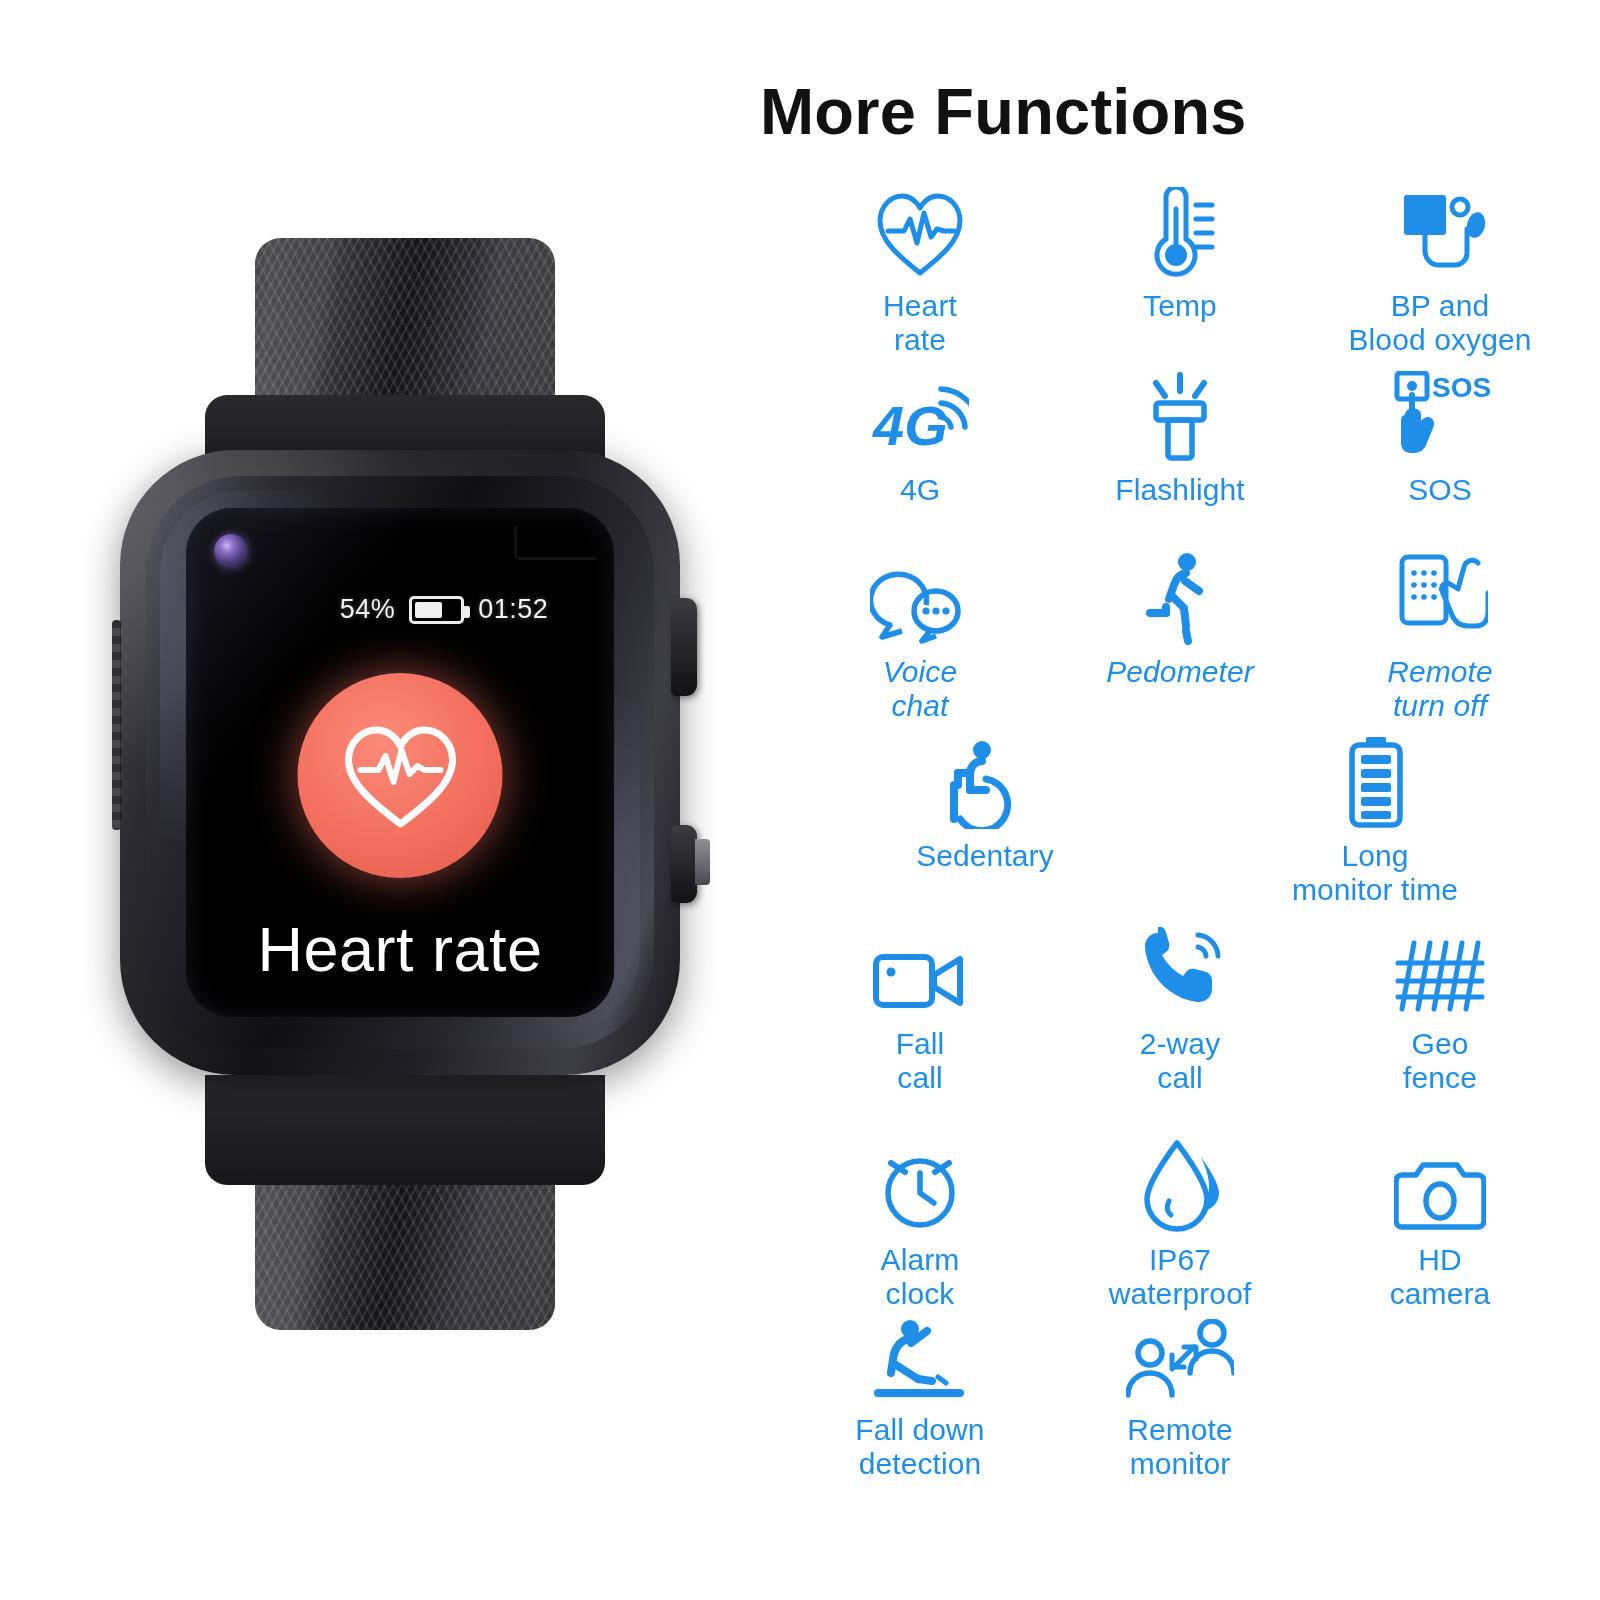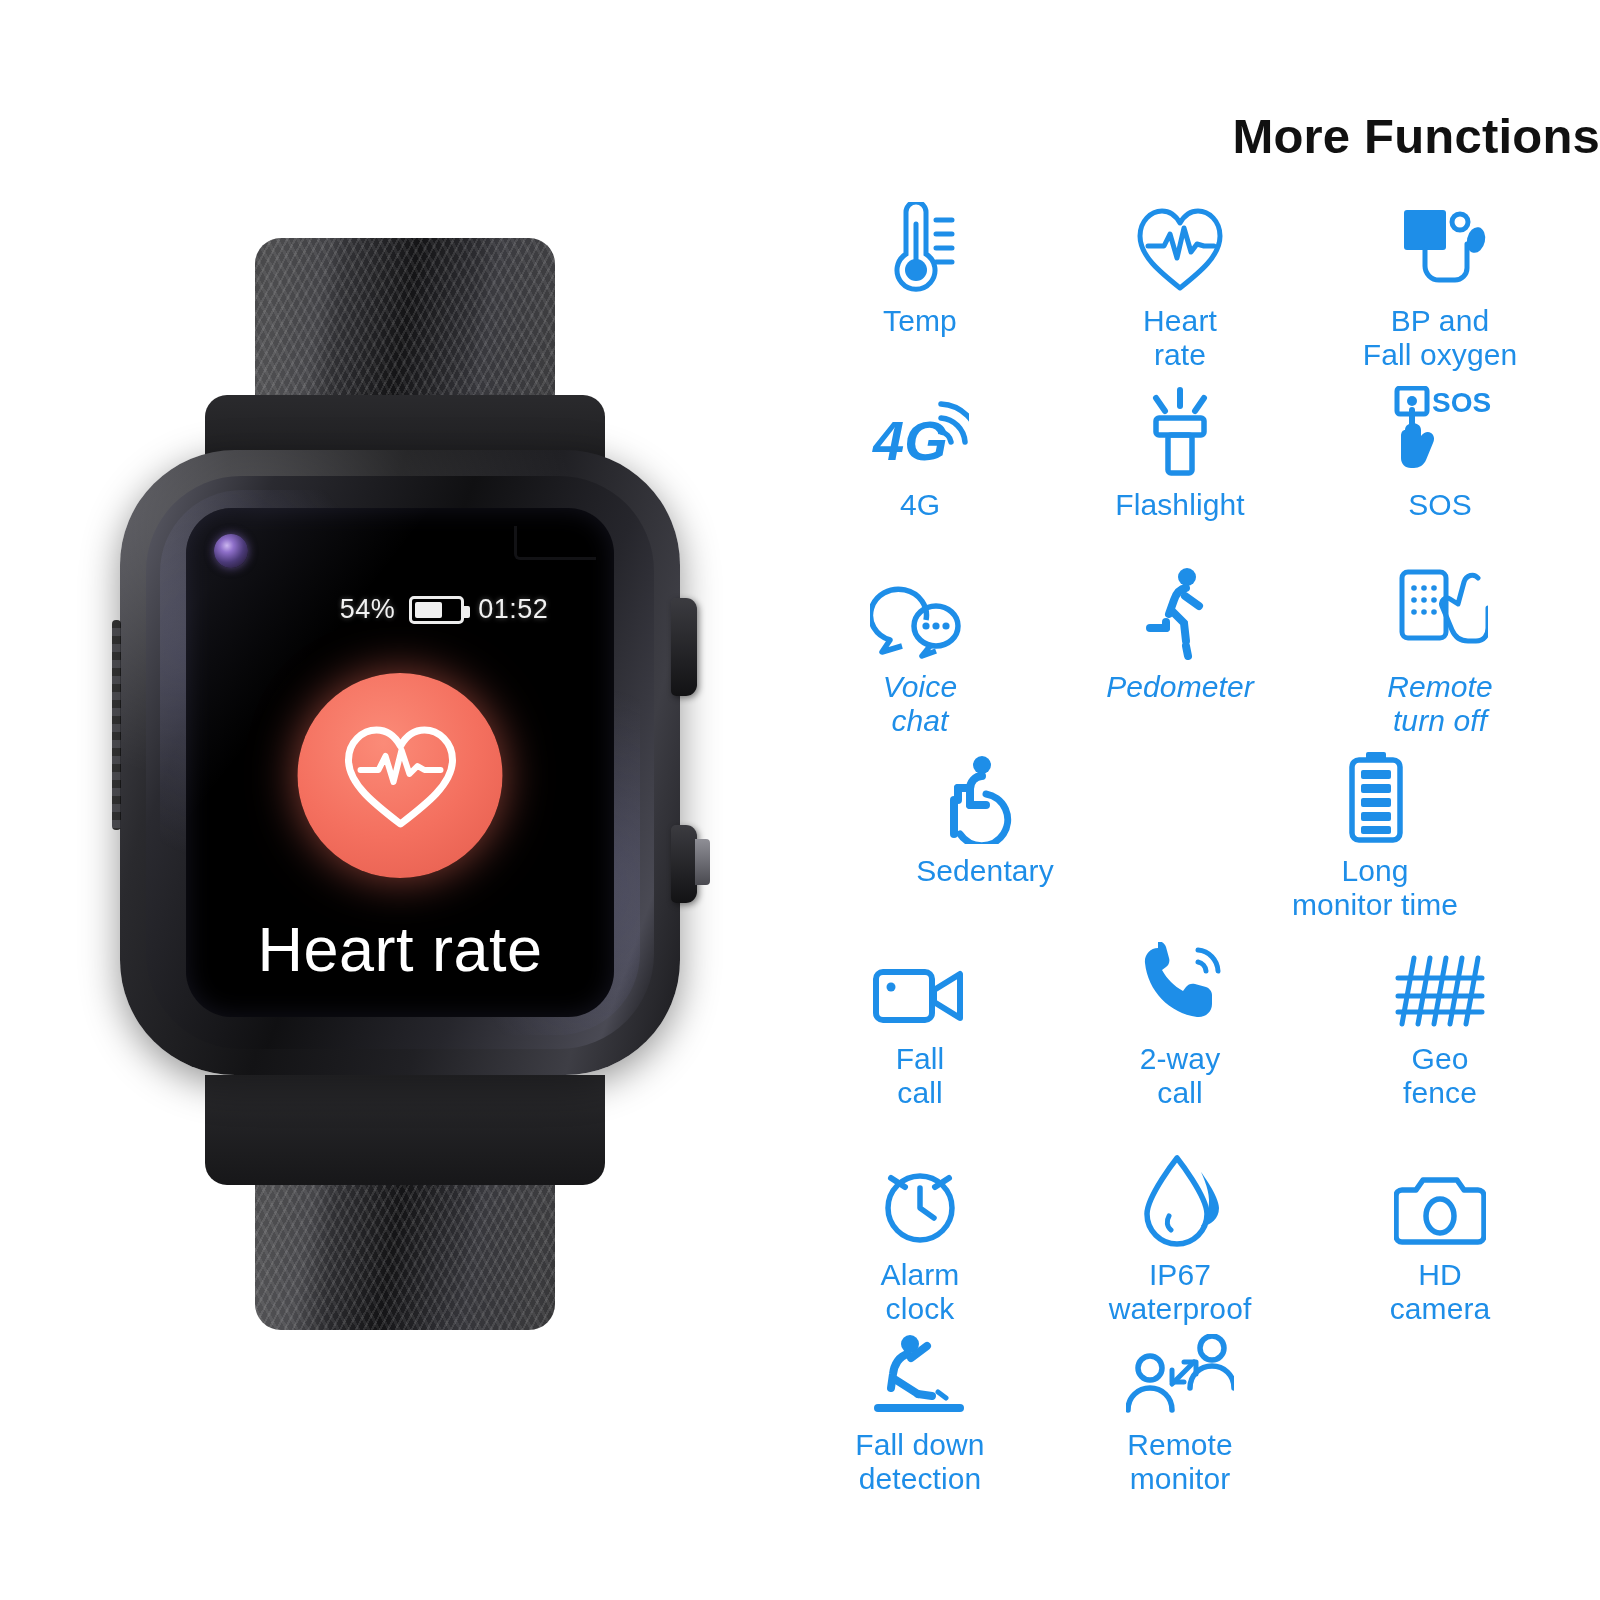--- a/index.html
+++ b/index.html
@@ -83,21 +83,21 @@
     border-radius:5px 11px 11px 5px; box-shadow:2px 2px 6px rgba(0,0,0,.45); }
   .side-btn.b1 { top:148px; height:98px; }
   .side-btn.b2 { top:375px; height:78px; }
   .side-btn.b2:after { content:""; position:absolute; right:-13px; top:14px; width:15px; height:46px;
     background:linear-gradient(180deg,#8f8f96,#4a4a50); border-radius:0 4px 4px 0; }
   .left-grill { position:absolute; left:-8px; top:170px; width:9px; height:210px;
     background:repeating-linear-gradient(180deg,#111 0 8px, #2e2e33 8px 16px); border-radius:4px; opacity:.85; }
 
   
   #features { position:absolute; left:760px; top:0; width:840px; height:1600px; }
-  #title { text-align:right; font-size:49px; font-weight:700; color:#111; letter-spacing:.2px; margin-top:108px; }
+  #title { text-align:left; font-size:65px; font-weight:700; color:#111; letter-spacing:.2px; margin-top:74px; }
 
   .grid { margin-top:34px; padding:0 30px; }
   .row { display:flex; }
   .cell { flex:1 1 0; display:flex; flex-direction:column; align-items:center; text-align:center; }
   .cell.empty { visibility:hidden; }
   .ico { height:92px; display:flex; align-items:flex-end; justify-content:center; }
   .ico svg { display:block; }
   .cap { margin-top:10px; color:#1e8ee8; font-size:30px; line-height:1.13; letter-spacing:.1px; white-space:pre-line; }
 
   .row-1 .cell { height:188px; } .row-1 .ico { height:96px; }
@@ -156,52 +156,52 @@
       </div>
     </div>
   </div>
 
   <div id="features">
     <div id="title">More Functions</div>
     <div class="grid" id="grid">
         <div class="row row-1">
           <div class="cell">
             <div class="ico">
+              <svg width="92" height="88" viewBox="0 0 92 88">
+                <path d="M46 82 C26 66, 6 50, 6 30 C6 15, 17 5, 28 5 C36 5, 42 10, 46 17 C50 10, 56 5, 64 5 C75 5, 86 15, 86 30 C86 50, 66 66, 46 82 Z" fill="none" stroke="#1e8ee8" stroke-width="5" stroke-linejoin="round"></path>
+                <polyline points="14,40 30,40 36,28 43,52 50,22 57,46 63,38 70,40 80,40" fill="none" stroke="#1e8ee8" stroke-width="5" stroke-linejoin="round" stroke-linecap="round"></polyline>
+              </svg>
+            </div>
+            <div class="cap">Heart
+rate</div>
+          </div>
+          <div class="cell">
+            <div class="ico">
               <svg width="84" height="92" viewBox="0 0 84 92">
                 <path d="M28 10a10 10 0 0 1 20 0v42a19 19 0 1 1-20 0z" fill="none" stroke="#1e8ee8" stroke-width="5"></path>
                 <path d="M38 22v36" stroke="#1e8ee8" stroke-width="5" stroke-linecap="round"></path>
                 <circle cx="38" cy="68" r="11" fill="#1e8ee8"></circle>
                 <g stroke="#1e8ee8" stroke-width="5" stroke-linecap="round">
                   <path d="M58 18h16M58 32h16M58 46h16M58 60h16"></path>
                 </g>
               </svg>
             </div>
             <div class="cap">Temp</div>
           </div>
           <div class="cell">
             <div class="ico">
-              <svg width="92" height="88" viewBox="0 0 92 88">
-                <path d="M46 82 C26 66, 6 50, 6 30 C6 15, 17 5, 28 5 C36 5, 42 10, 46 17 C50 10, 56 5, 64 5 C75 5, 86 15, 86 30 C86 50, 66 66, 46 82 Z" fill="none" stroke="#1e8ee8" stroke-width="5" stroke-linejoin="round"></path>
-                <polyline points="14,40 30,40 36,28 43,52 50,22 57,46 63,38 70,40 80,40" fill="none" stroke="#1e8ee8" stroke-width="5" stroke-linejoin="round" stroke-linecap="round"></polyline>
-              </svg>
-            </div>
-            <div class="cap">Heart
-rate</div>
-          </div>
-          <div class="cell">
-            <div class="ico">
               <svg width="96" height="90" viewBox="0 0 96 90">
                 <rect x="12" y="6" width="42" height="40" rx="3" fill="#1e8ee8"></rect>
                 <path d="M33 46v16a14 14 0 0 0 14 14h16a12 12 0 0 0 12-12V40" fill="none" stroke="#1e8ee8" stroke-width="5" stroke-linecap="round"></path>
                 <circle cx="68" cy="18" r="8" fill="none" stroke="#1e8ee8" stroke-width="5"></circle>
                 <ellipse cx="84" cy="36" rx="9" ry="13" fill="#1e8ee8" transform="rotate(12 84 36)"></ellipse>
               </svg>
             </div>
             <div class="cap">BP and
-Fall oxygen</div>
+Blood oxygen</div>
           </div>
         </div>
         <div class="row row-2">
           <div class="cell">
             <div class="ico">
               <svg width="98" height="86" viewBox="0 0 98 86">
                 <text x="2" y="68" font-family="Liberation Sans, sans-serif" font-size="56" font-weight="700" font-style="italic" fill="#1e8ee8">4G</text>
                 <g fill="none" stroke="#1e8ee8" stroke-width="5.5" stroke-linecap="round">
                   <path d="M70 40a12 12 0 0 1 10 10"></path>
                   <path d="M70 26a26 26 0 0 1 24 24"></path>

